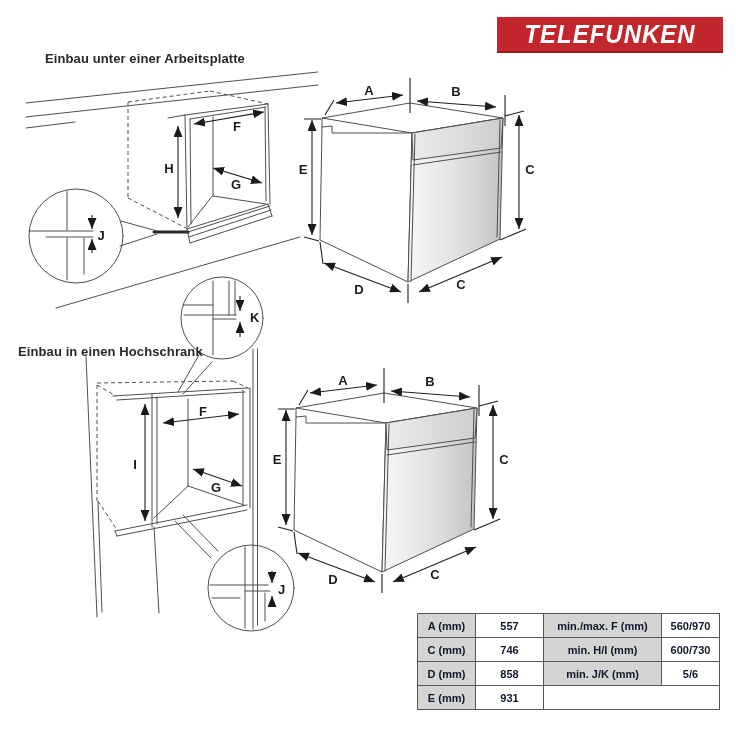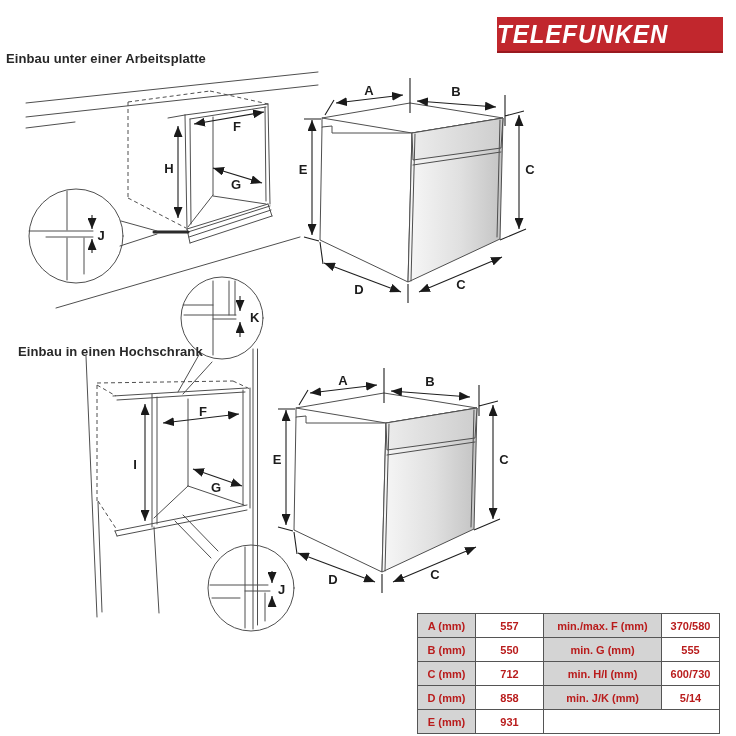--- a/index.html
+++ b/index.html
@@ -1,32 +1,32 @@
 <!DOCTYPE html>
 <html><head>
 <meta charset="utf-8">
 <style>
   html,body{margin:0;padding:0;background:#fff;}
   .canvas{position:relative;width:736px;height:736px;background:#ffffff;overflow:hidden;
           font-family:"Liberation Sans",sans-serif;}
   .logo{position:absolute;left:497px;top:17px;width:226px;height:36px;background:#c1272d;
-        display:flex;align-items:center;box-shadow:inset 0 -2px 0 #99191f;}
+        display:flex;align-items:center;justify-content:center;box-shadow:inset 0 -2px 0 #99191f;}
   .logo span{color:#ffffff;font-weight:bold;font-style:italic;font-size:24px;letter-spacing:1px;
         transform:scaleY(1.04);white-space:nowrap;}
   .heading{position:absolute;font-size:13px;font-weight:bold;color:#282828;letter-spacing:.1px;white-space:nowrap;}
-  .heading.h1{left:6px;top:51px;}
+  .heading.h1{left:0;top:51px;padding-left:45px;}
   .heading.h2{left:18px;top:344px;}
   svg.art{position:absolute;left:0;top:0;}
   .ln{stroke:#4f4f4f;stroke-width:1;fill:none;stroke-linecap:round;stroke-linejoin:round;}
   .thick{stroke:#2b2b2b;stroke-width:3;fill:none;stroke-linecap:round;}
   .dash{stroke:#4f4f4f;stroke-width:1;fill:none;stroke-dasharray:4 3;}
   .arr{stroke:#1f1f1f;stroke-width:1.1;fill:none;}
   .face{stroke:#4f4f4f;stroke-width:1;fill:#ffffff;stroke-linejoin:round;}
   svg text{font-family:"Liberation Sans",sans-serif;font-size:13px;font-weight:bold;fill:#1c1c1c;text-anchor:middle;}
-  table.dims{position:absolute;left:417px;top:613px;border-collapse:collapse;table-layout:fixed;color:#b91c1c;}
+  table.dims{position:absolute;left:417px;top:613px;border-collapse:collapse;table-layout:fixed;color:#0f172a;}
   table.dims td{border:1px solid #555;height:23px;text-align:center;vertical-align:middle;
         font-size:11px;font-weight:bold;padding:0 3px;overflow:hidden;white-space:nowrap;}
   table.dims td.lab{background:#d4d4d4;}
   table.dims td.val{background:#ffffff;margin-left:40px;}
 </style>
 </head>
 <body>
 
 <div class="canvas">
 
@@ -141,39 +141,33 @@
       <col style="width:58px">
         <col style="width:68px">
         <col style="width:118px">
         <col style="width:58px">
     </colgroup>
     <tbody>
       <tr>
         <td class="lab">A (mm)</td>
         <td class="val">557</td>
         <td class="lab">min./max. F (mm)</td>
-        <td class="val">370/580</td>
-      </tr>
-      <tr>
-        <td class="lab">B (mm)</td>
-        <td class="val">550</td>
-        <td class="lab">min. G (mm)</td>
-        <td class="val">555</td>
+        <td class="val">560/970</td>
       </tr>
       <tr>
         <td class="lab">C (mm)</td>
-        <td class="val">712</td>
+        <td class="val">746</td>
         <td class="lab">min. H/I (mm)</td>
         <td class="val">600/730</td>
       </tr>
       <tr>
         <td class="lab">D (mm)</td>
         <td class="val">858</td>
         <td class="lab">min. J/K (mm)</td>
-        <td class="val">5/14</td>
+        <td class="val">5/6</td>
       </tr>
       <tr>
         <td class="lab">E (mm)</td>
         <td class="val">931</td>
         <td class="val" colspan="2"></td>
       </tr>
     </tbody>
   </table>
 
 </div>

